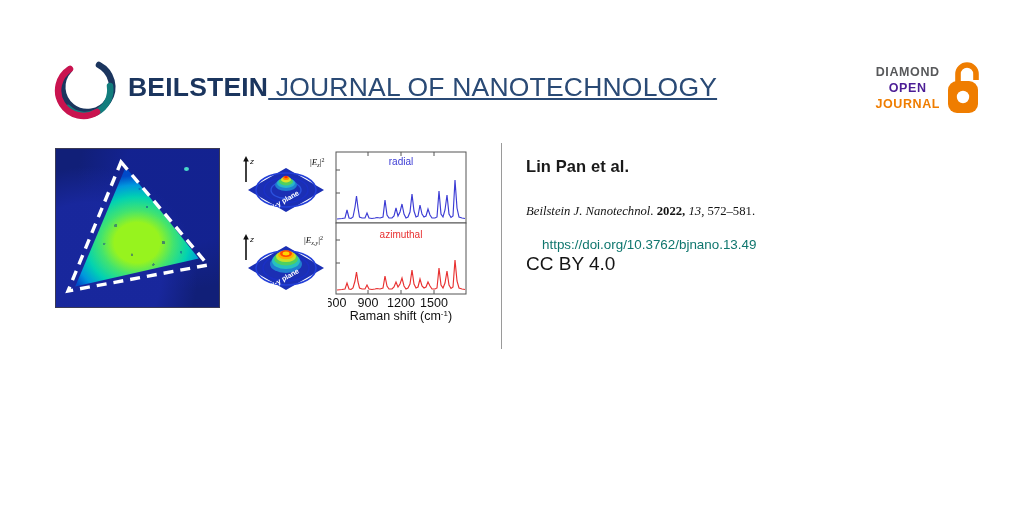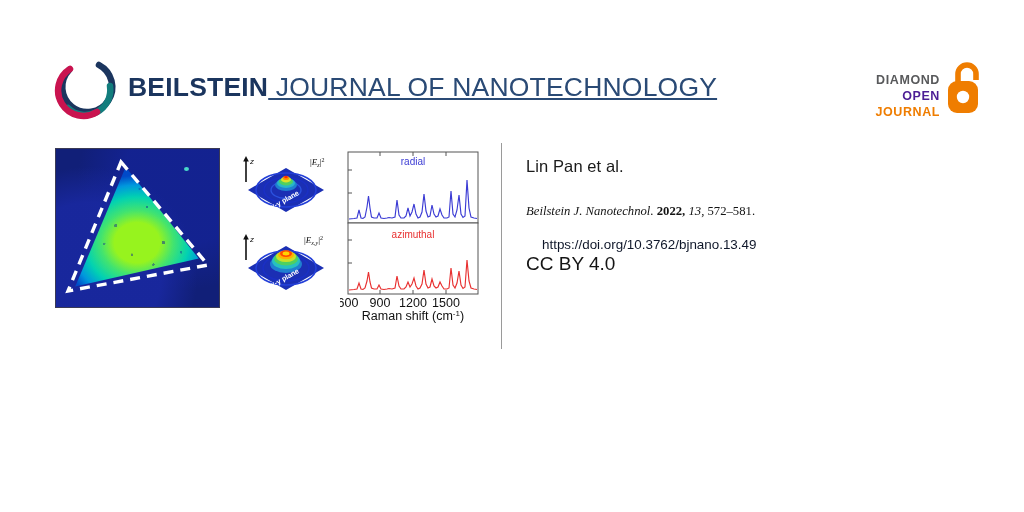--- a/index.html
+++ b/index.html
@@ -25,22 +25,22 @@
   }
   #masthead-title .bold{ font-weight:bold; color:#1b355e;margin-top:36px; }
   #masthead-title .light{ font-weight:normal; color:#2a4a75;text-decoration:underline; }
 
   
   #oa-badge{
     position:absolute; left:866px; top:60px;
     width:120px; height:62px;
   }
   #oa-words{
-    position:absolute; right:46px; top:12px;
-    text-align:right; line-height:16px;
+    position:absolute; right:46px; top:4px;
+    text-align:center; line-height:16px;
   }
   #oa-words div{ font-size:12.5px; font-weight:bold; letter-spacing:0.6px;}
   #oa-diamond{ color:#58595b; }
   #oa-open{ color:#4c1d95; }
   #oa-access{ color:#ef7d00; }
   #oa-lock{ position:absolute; right:0px; top:0px; width:40px; height:56px;}
 
   
   #figure-strip{ position:absolute; left:0; top:140px; width:500px; height:210px;}
 
@@ -82,46 +82,46 @@
     background:#49d9c9; border-radius:50%; filter:blur(.4px);
   }
   #micrograph svg{ position:absolute; inset:0; }
 
   
   .field-inset{ position:absolute; width:95px; height:70px; }
   #field-ez{ left:238px; top:12px; }
   #field-exy{ left:238px; top:90px; }
 
   
-  #spectra{ position:absolute; left:340px; top:8px; width:146px; height:175px;}
+  #spectra{ position:absolute; left:328px; top:8px; width:146px; height:175px;}
 
   
   #divider{
     position:absolute; left:501px; top:143px; width:1px; height:206px;
     background:#9a9a9a;
   }
 
   
   #right-col{ position:absolute; left:526px; top:140px; width:470px;}
   #article-title{
     color:#1560a8; font-weight:bold; font-size:17.2px; line-height:20.5px;
     margin:0; padding-top:6px; letter-spacing:-0.1px;
   }
   #article-title sub{ font-size:12px; }
   #article-authors{
-    color:#1a1a1a; font-size:16.5px; margin-top:17px; letter-spacing:.1px;
+    color:#1a1a1a; font-size:16.5px; margin-top:17px; letter-spacing:.1px;font-weight:bold;
   }
   #article-citation{
     font-size:12.7px; color:#141414; margin-top:28px; font-style:italic;font-family:Liberation Serif, serif;
   }
   #article-citation .year{ font-weight:bold; font-style:normal;}
   #article-citation .vol{ font-style:italic;}
   #article-citation .pages{ font-style:normal;}
   #article-citation .jname{ font-style:italic;}
-  #article-doi{ font-size:13.4px; color:#0f172a; margin-top:16px; line-height:19px;padding-left:16px;}
+  #article-doi{ font-size:13.4px; color:#0f766e; margin-top:16px; line-height:19px;padding-left:16px;}
   #article-license{ font-size:19px; color:#141414; line-height:19px;}
 </style>
 </head>
 <body>
 
 <div id="masthead">
 
   <div id="brand-logo">
     <svg viewBox="0 0 66 66" width="66" height="66">
       <g fill="none" stroke-linecap="round">

